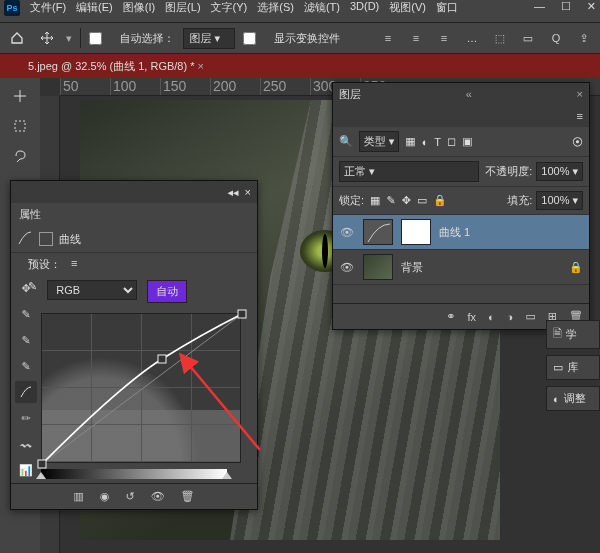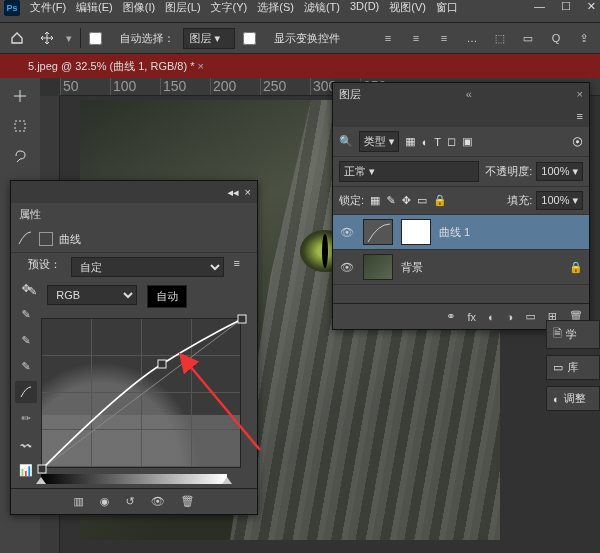--- a/index.html
+++ b/index.html
@@ -45,21 +45,21 @@
 .layers .thumb.bg{background:linear-gradient(135deg,#384230,#5a6850)}
 .layers .footer{display:flex;align-items:center;justify-content:flex-end;padding:6px;gap:12px;border-top:1px solid #222}
 .layers .footer span{color:#ccc;cursor:pointer}
 
 .props{position:absolute;left:10px;top:180px;width:248px;background:#444;border:1px solid #111;box-shadow:0 2px 8px rgba(0,0,0,.5)}
 .props .titlebar{height:22px;display:flex;align-items:center;padding:0 6px;background:#3a3a3a;justify-content:flex-end;gap:6px;color:#aaa}
 .props .tab{padding:4px 8px;background:#444}
 .props .head{display:flex;align-items:center;padding:4px 6px;gap:6px;border-bottom:1px solid #333}
 .props .row{display:flex;align-items:flex-start;padding:4px 17px;gap:10px}
 .props .row select{background:#333;border:1px solid #222;color:#ddd;padding:2px 4px;flex:1}
-.props button{background:#000000;border:1px solid #222;color:#ddd;padding:3px 8px;cursor:pointer}
+.props button{background:#6d28d9;border:1px solid #222;color:#ddd;padding:3px 8px;cursor:pointer}
 .props .tools{position:absolute;left:4px;top:96px;width:22px;display:flex;flex-direction:column;gap:4px}
 .props .tools .pt{width:22px;height:22px;display:flex;align-items:center;justify-content:center;color:#ccc;cursor:pointer;border-radius:2px}
 .props .tools .pt.sel{background:#333}
 .curve-box{margin:6px 6px 6px 30px;width:200px;height:150px;background:#3a3a3a;border:1px solid #222;position:relative}
 .curve-box .grid{position:absolute;inset:0;background:repeating-linear-gradient(to right,transparent 0 49px,#555 49px 50px),repeating-linear-gradient(to bottom,transparent 0 36px,#555 36px 37px)}
 .curve-box .hist{position:absolute;inset:0;background:linear-gradient(to top,rgba(120,120,120,.6) 0 35%,transparent 35%),radial-gradient(ellipse at 30% 100%,rgba(140,140,140,.5) 0 40%,transparent 50%)}
 .curve-box svg{position:absolute;inset:0}
 .arrow{position:absolute;left:180px;top:360px;pointer-events:none}
 .props .io{display:flex;align-items:center;padding:6px 30px;gap:30px;color:#ccc}
 .props .gradient{margin:0 30px 4px;height:10px;background:linear-gradient(to right,#000,#fff);position:relative}
@@ -242,21 +242,20 @@
   <div class="tab"><span>属性</span></div>
   <div class="head">
     <span><svg width="16" height="16">
           <path d="M2 14 Q8 2 14 2" stroke="#ccc" fill="none"></path>
         </svg></span>
     <span style="border:1px solid #999;width:14px;height:14px;display:inline-block"></span>
     <span>曲线</span>
   </div>
   <div class="row">
     <span>预设：</span>
-    <select><option>自定</option></select>
     <span>≡</span>
   </div>
   <div class="row">
     <span>✎</span>
     <select style="flex:0 0 90px"><option>RGB</option></select>
     <button>自动</button>
   </div>
 
   <div class="tools">
     <div class="pt">✥</div>

